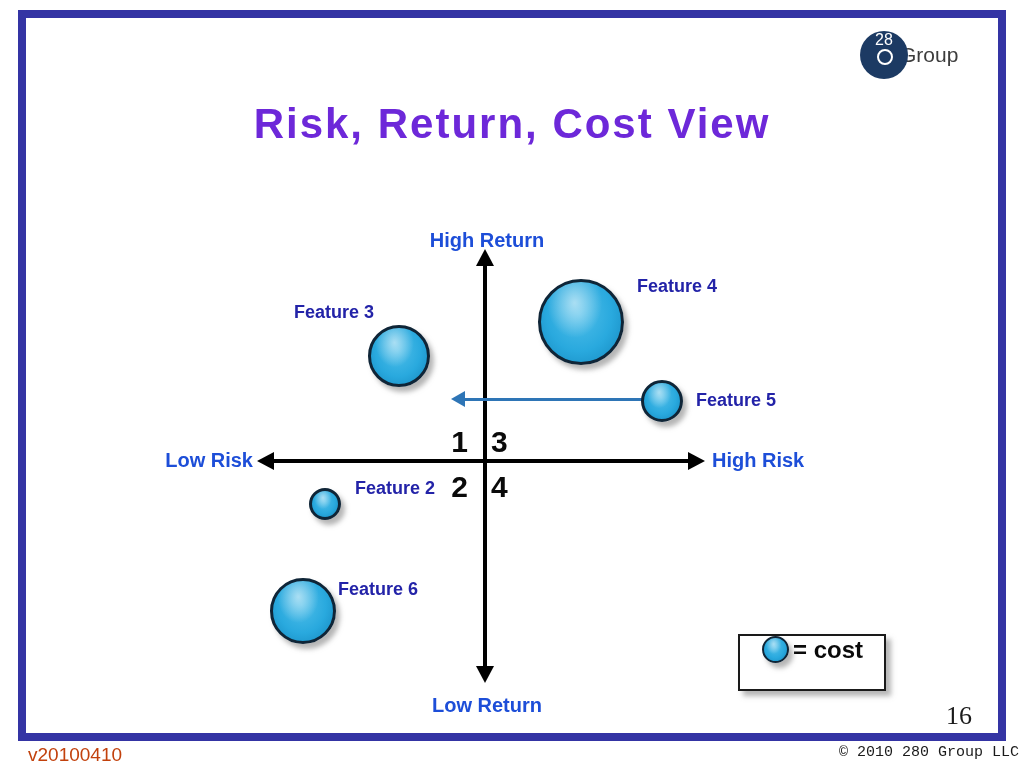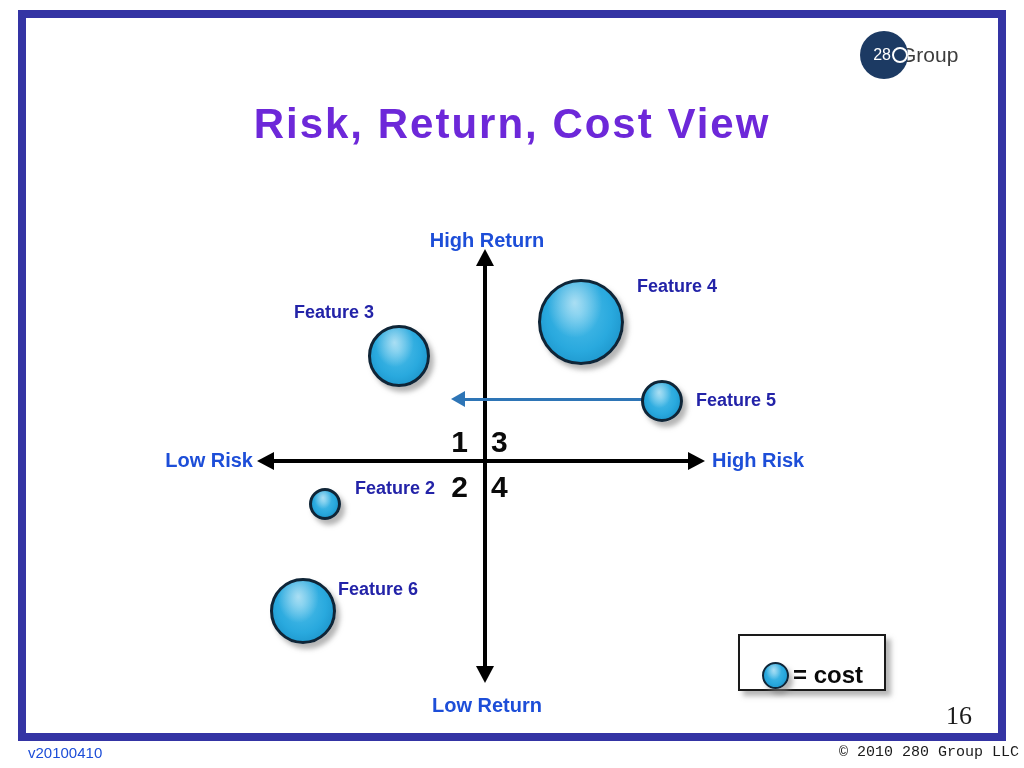--- a/index.html
+++ b/index.html
@@ -8,22 +8,22 @@
     font-family:"Liberation Sans", sans-serif; overflow:hidden;
   }
   .frame {
     position:absolute; left:18px; top:10px; width:972px; height:715px;
     border:8px solid #3434A4; background:transparent;
   }
   
   .logo { position:absolute; left:860px; top:31px; display:flex; align-items:center; }
   .logo-circle {
     width:48px; height:48px; border-radius:50%; background:#1C3A63;
-    color:#fff; display:flex; align-items:center; justify-content:flex-end;
-    font-size:16px; font-weight:normal; z-index:2;
+    color:#fff; display:flex; align-items:center; justify-content:flex-start;
+    font-size:16px; font-weight:normal; z-index:2;flex-direction:column;
   }
   .logo-ring { width:12px; height:12px; border:2px solid #fff; border-radius:50%; display:inline-block; margin-left:1px; }
   .logo-name { color:#3D3D3D; font-size:21px; margin-left:-8px; z-index:1; }
   
   .title {
     position:absolute; left:0; top:100px; width:100%; margin:0;
     text-align:center; font-size:42px; font-weight:bold; color:#6d28d9; letter-spacing:2px;
   }
   
   .chart { position:absolute; inset:0; }
@@ -54,27 +54,27 @@
     box-sizing:border-box;
   }
   .feature-label { position:absolute; font-size:18px; font-weight:bold; color:#2323A8; white-space:nowrap; }
   
   .blue-arrow-line { position:absolute; left:464px; top:398px; width:182px; height:3px; background:#2E75B6; }
   .blue-arrow-head { position:absolute; left:451px; top:391px; width:0; height:0; border-top:8px solid transparent; border-bottom:8px solid transparent; border-right:14px solid #2E75B6; }
   
   .legend {
     position:absolute; left:738px; top:634px; width:148px; height:57px;
     background:#fff; border:2px solid #1a1a1a; box-shadow:5px 5px 5px rgba(110,110,110,0.5);
-    display:flex; align-items:flex-end; box-sizing:border-box; padding-left:22px;
+    display:flex; align-items:flex-start; box-sizing:border-box; padding-left:22px;
   }
   .legend-bubble { position:relative; width:27px; height:27px; border-width:2px; flex:0 0 auto; }
   .legend-text { font-size:24px; font-weight:bold; color:#0a0a0a; margin-left:4px; }
   
   .page-number { position:absolute; left:946px; top:701px; font-family:"Liberation Serif", serif; font-size:26px; color:#1a1a1a; }
-  .footer-left { position:absolute; left:28px; top:744px; font-size:15px; color:#1d4ed8; }
+  .footer-left { position:absolute; left:28px; top:744px; font-size:19px; color:#c2410c; }
   .footer-right { position:absolute; right:5px; top:744px; font-size:15px; color:#1a1a1a;font-family:Liberation Mono, monospace; }
 </style>
 </head>
 <body>
 
 <div class="slide">
   <div class="frame"></div>
 
   <div class="logo">
     <div class="logo-circle">

